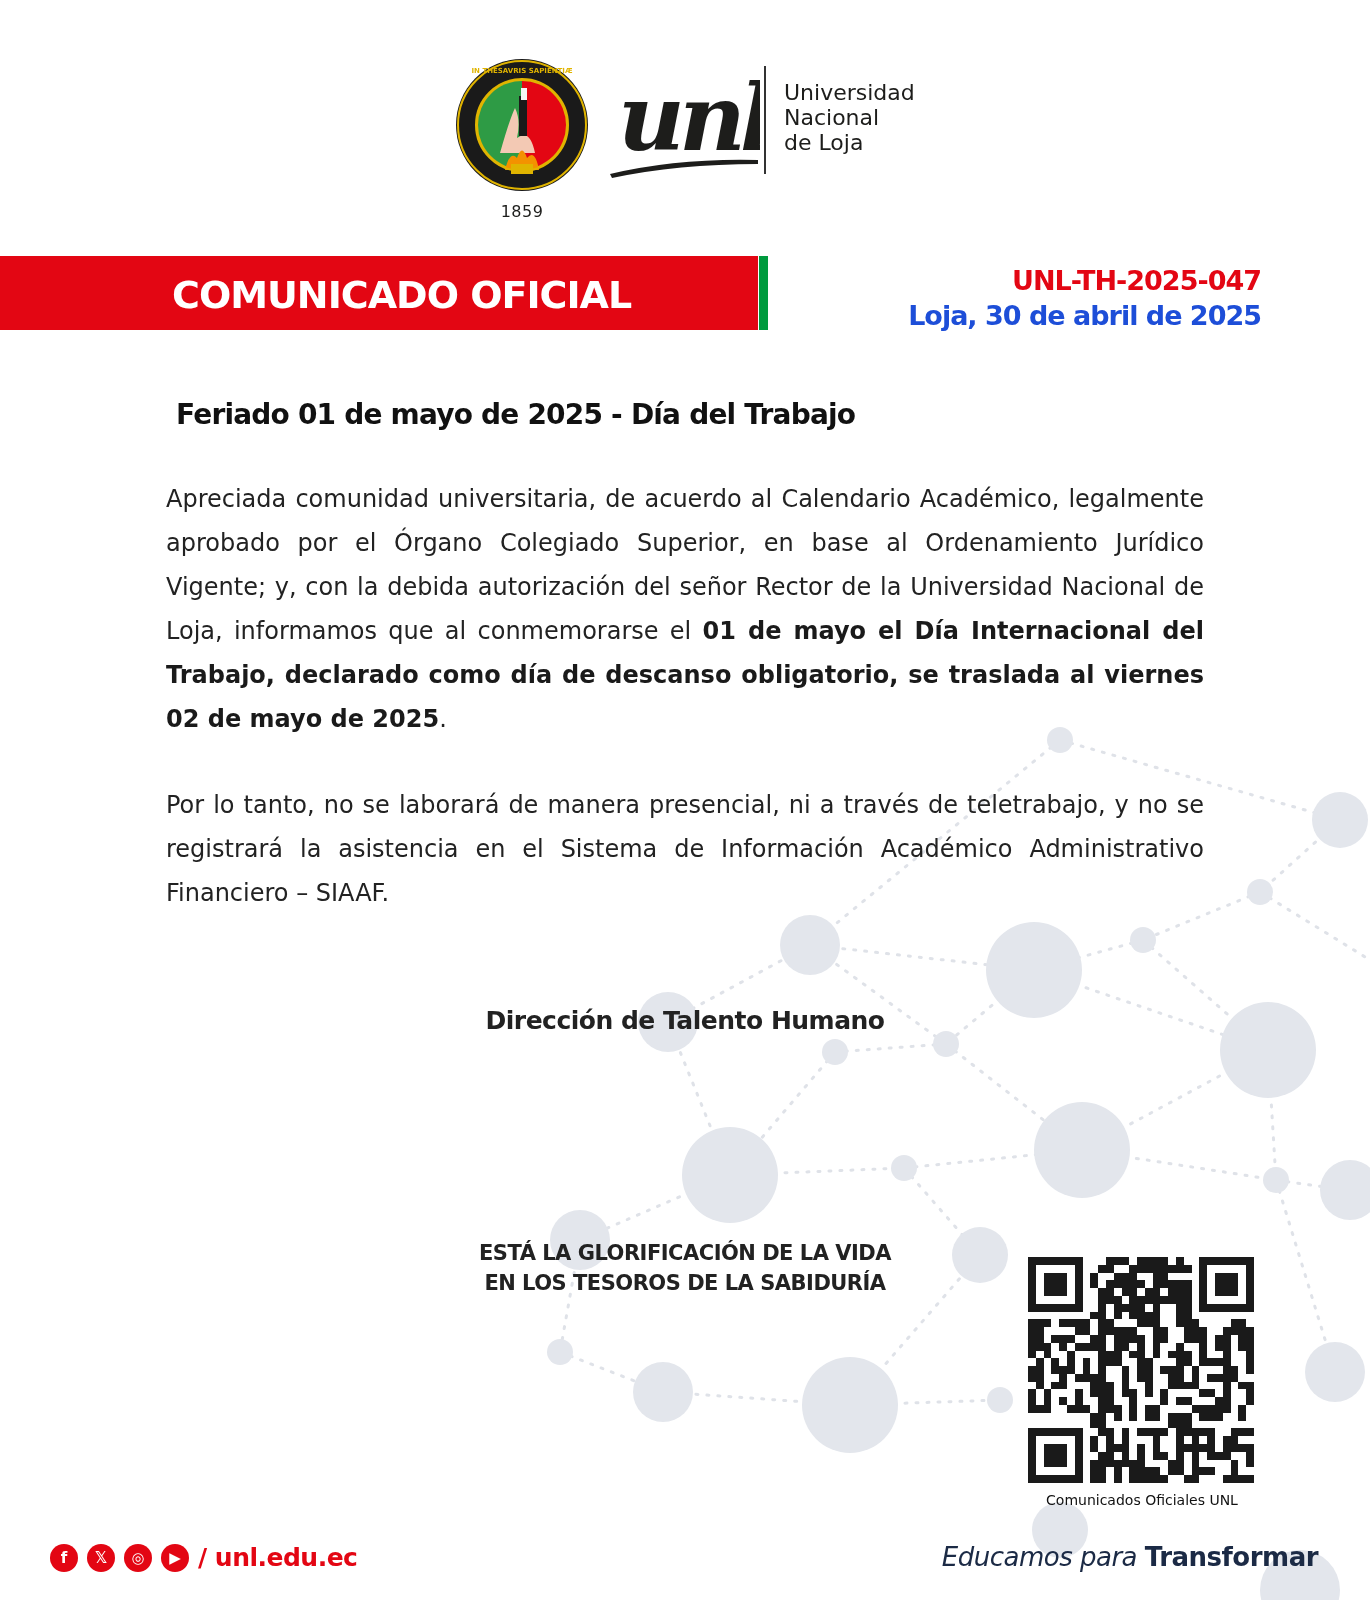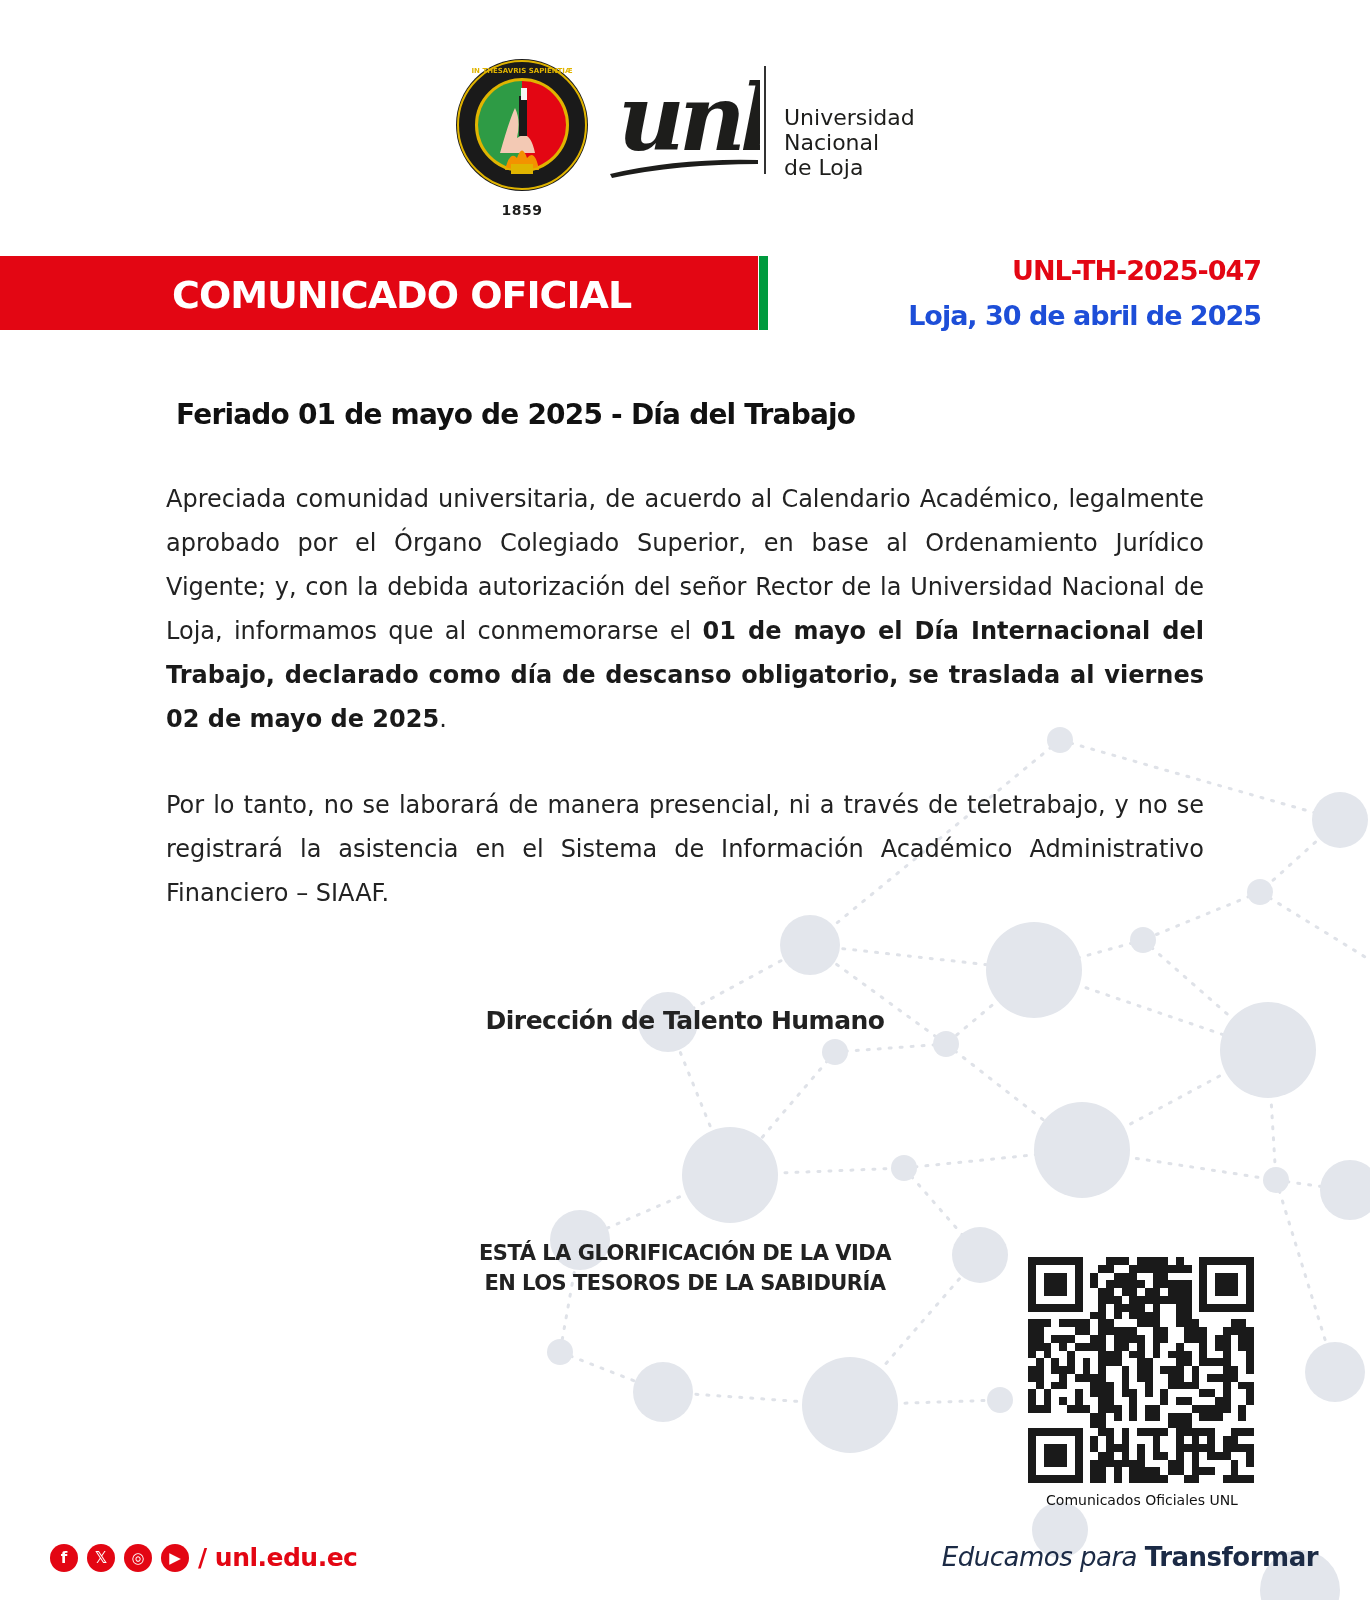--- a/index.html
+++ b/index.html
@@ -3,31 +3,31 @@
 <meta charset="utf-8">
 <style>
   html,body{margin:0;padding:0;background:#ffffff;}
   body{width:1370px;height:1600px;position:relative;overflow:hidden;font-family:"DejaVu Sans","Liberation Sans",sans-serif;color:#1d1d1b;}
   .abs{position:absolute;}
   
   #bg-network{position:absolute;left:0;top:0;width:1370px;height:1600px;z-index:0;}
   .layer{position:relative;z-index:1;}
   
   #seal{left:455px;top:58px;width:134px;height:134px;}
-  #seal-year{left:490px;top:202px;width:64px;text-align:center;font-size:14px;font-weight:bold;letter-spacing:0.5px;}
+  #seal-year{left:490px;top:202px;width:64px;text-align:center;font-size:16px;font-weight:normal;letter-spacing:0.5px;}
   #unl-word{left:608px;top:62px;width:152px;height:118px;}
   #logo-divider{left:764px;top:66px;width:2px;height:108px;background:#333;}
-  #uni-name{left:784px;top:80px;font-size:22px;line-height:25px;color:#1d1d1b;margin-top:25px;}
+  #uni-name{left:784px;top:80px;font-size:22px;line-height:25px;color:#1d1d1b;}
   #uni-name .l1,#uni-name .l2{font-weight:normal;}
   #uni-name .l3{font-weight:normal;}
   
   #banner{left:0;top:256px;width:758px;height:74px;background:#e30613;}
   #banner-green{left:759px;top:256px;width:9px;height:74px;background:#009a3e;}
   #banner-title{left:172px;top:256px;height:74px;line-height:78px;font-size:38px;font-weight:bold;color:#ffffff;letter-spacing:-1px;}
-  #doc-code{right:109px;top:255px;font-size:27px;font-weight:bold;color:#e30613;letter-spacing:-1px;text-align:center;}
+  #doc-code{right:109px;top:265px;font-size:27px;font-weight:bold;color:#e30613;letter-spacing:-1px;text-align:center;}
   #doc-date{right:109px;top:300px;font-size:27px;font-weight:bold;color:#1d4ed8;letter-spacing:-1px;text-align:right;margin-left:32px;}
   
   #subject{left:176px;top:398px;font-size:28px;font-weight:bold;color:#111;letter-spacing:-0.8px;}
   .para{left:166px;width:1038px;font-size:24px;line-height:44px;text-align:justify;color:#222;}
   #para1{top:477px;}
   #para2{top:783px;}
   .para b{color:#1a1a1a;}
   #signature{left:0;width:1370px;top:1006px;text-align:center;font-size:25px;font-weight:bold;color:#222;letter-spacing:-0.5px;}
   #motto{left:440px;width:490px;top:1238px;text-align:center;font-size:21px;line-height:30px;font-weight:bold;color:#222;letter-spacing:-0.5px;}
   

